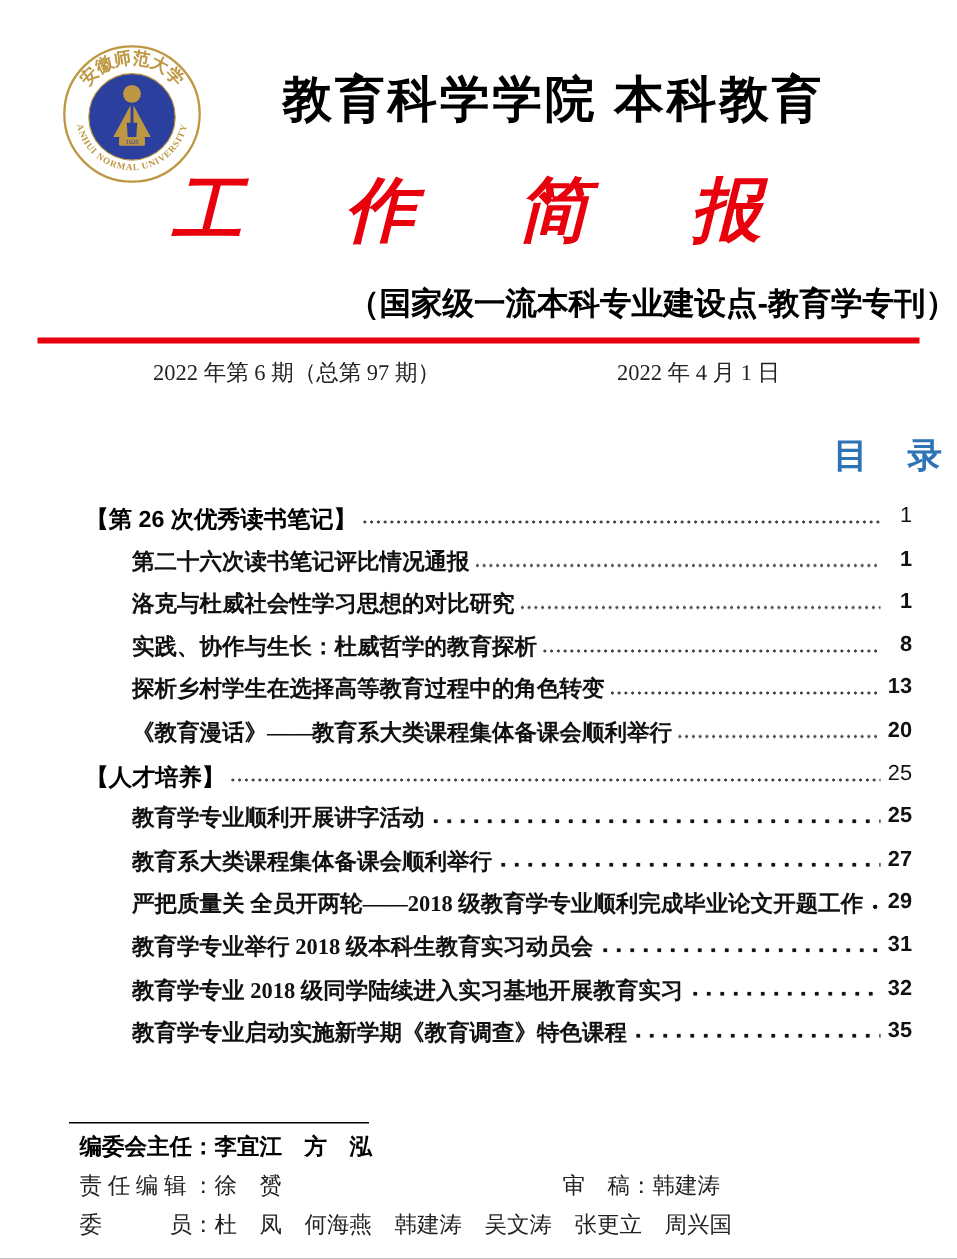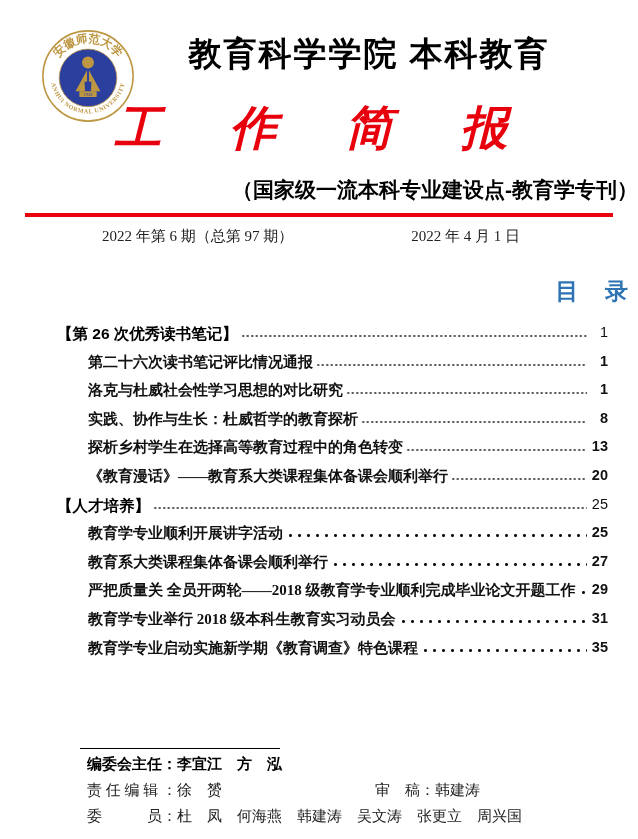--- a/index.html
+++ b/index.html
@@ -10,21 +10,21 @@
     background:#ffffff;
     font-family:"Liberation Serif", serif;
     color:#1a1a1a;
     overflow:hidden;
   }
   
   .seal{
     position:absolute;left:40px;top:28px;width:96px;height:96px;
   }
   .main-title{
-    margin:0;padding:32px 30px 0 130px;
+    margin:0;padding:44px 30px 0 130px;
     text-align:center;
     font-family:"Liberation Sans", sans-serif;
     font-weight:bold;
     font-size:33px;
     letter-spacing:2px;
     color:#000;
     white-space:nowrap;
   }
   .bulletin-title{
     margin:0;padding:20px 0 0 0;
@@ -115,21 +115,21 @@
     font-family:"Liberation Sans", sans-serif;
     font-size:14.5px;
     color:#111;
     min-width:18px;
     text-align:right;
   }
   .level-item .toc-page{font-weight:bold;}
   
   .footer{
     position:absolute;left:0;right:0;bottom:6px;
-    padding-left:87px;
+    padding-left:53px;
     font-size:15px;
   }
   .footer-rule{
     width:200px;height:1px;background:#000;border:none;
     margin:0 0 6px -7px;
   }
   .footer-line{margin:0 0 7px 0;white-space:nowrap;color:#222;}
   .footer-line.bold{
     font-family:"Liberation Sans", sans-serif;
     font-weight:bold;color:#000;
@@ -239,20 +239,25 @@
       <span class="leader leader-period"></span>
       <span class="toc-page">29</span>
     </div>
 
     <div class="toc-row level-item">
       <span class="toc-label">教育学专业举行 2018 级本科生教育实习动员会</span>
       <span class="leader leader-period"></span>
       <span class="toc-page">31</span>
     </div>
 
+    <div class="toc-row level-item">
+      <span class="toc-label">教育学专业 2018 级同学陆续进入实习基地开展教育实习</span>
+      <span class="leader leader-period"></span>
+      <span class="toc-page">32</span>
+    </div>
 
     <div class="toc-row level-item">
       <span class="toc-label">教育学专业启动实施新学期《教育调查》特色课程</span>
       <span class="leader leader-period"></span>
       <span class="toc-page">35</span>
     </div>
 
   </div>
 
   <div class="footer">

